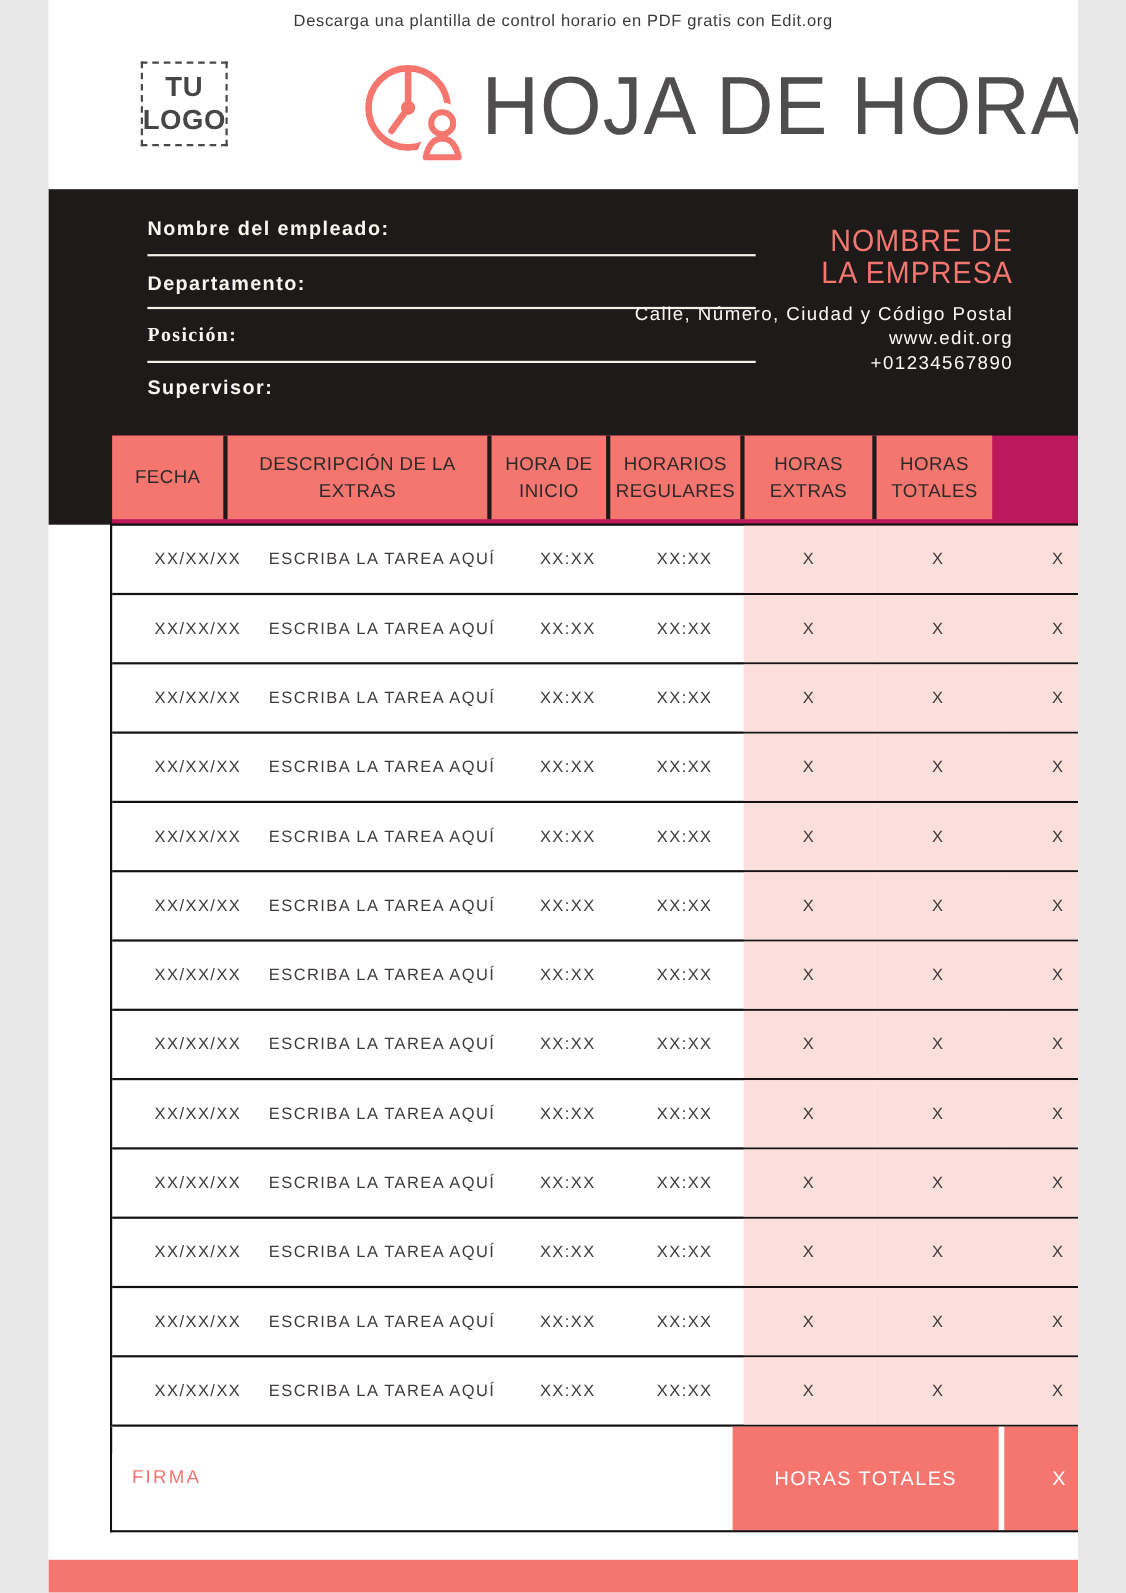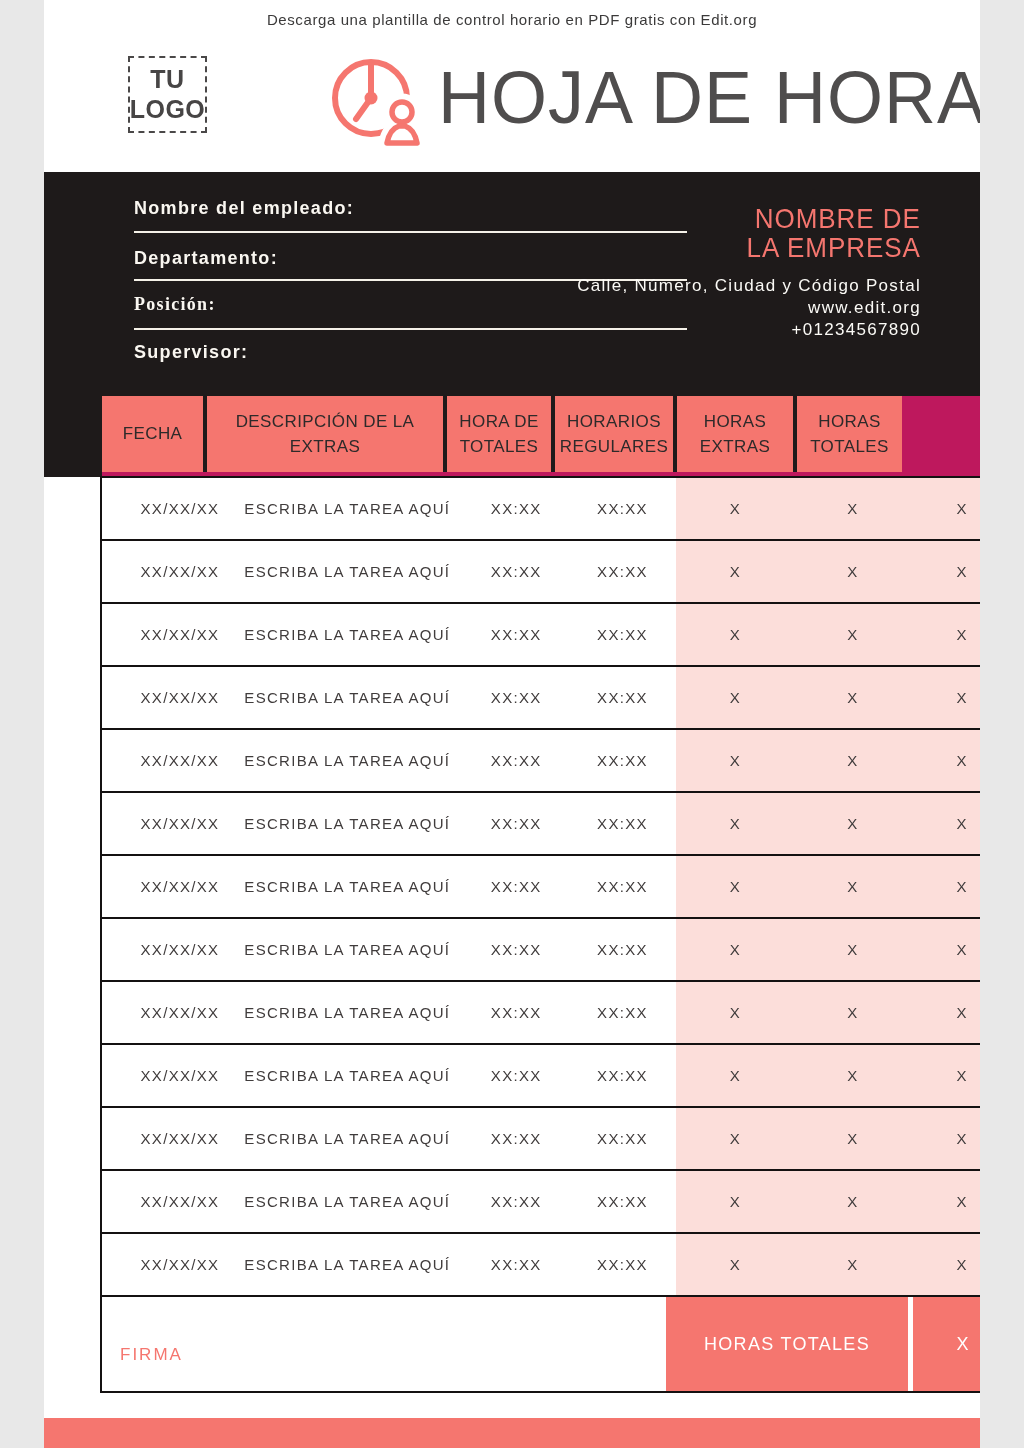--- a/index.html
+++ b/index.html
@@ -49,21 +49,21 @@
   .c0{width:105px}.c1{width:240px}.c2{width:108px}.c3{width:111px}.c4{width:122px}.c5{width:120px}.c6{width:105px}
   .tbody { border:2px solid #141111; border-bottom:none; }
   .trow { display:flex; height:63px; border-bottom:2px solid #141111;padding-left:27px; }
   .cell {
     display:flex; align-items:center; justify-content:center;
     font-size:15px; letter-spacing:1.3px; color:#403c3c;
   }
   .pink { background:#fcdeda; }
   .tfoot { display:flex; height:96px; border:2px solid #141111; border-top:none; }
   .f-sign {
-    width:564px; display:flex; align-items:flex-end; padding:0 14px 26px 18px;
+    width:564px; display:flex; align-items:center; padding:0 14px 26px 18px;
     color:#f5766f; font-size:17px; letter-spacing:2px; background:#fff;margin-top:24px;
   }
   .f-total {
     width:242px; background:#f5766f; color:#ffffff; display:flex; align-items:center;
     justify-content:center; font-size:18px; letter-spacing:1.3px;
   }
   .f-div { width:5px; background:#ffffff; }
   .f-x {
     flex:1; background:#f5766f; color:#ffffff; display:flex; align-items:center;
     justify-content:center; font-size:18px; letter-spacing:1px;
@@ -121,21 +121,21 @@
       <div>Calle, Número, Ciudad y Código Postal</div>
       <div>www.edit.org</div>
       <div>+01234567890</div>
     </div>
   </div>
 
   <div class="sheet-table">
     <div class="thead">
       <div class="th c0">FECHA</div>
       <div class="th c1">DESCRIPCIÓN DE LA EXTRAS</div>
-      <div class="th c2">HORA DE TOTALES</div>
+      <div class="th c2">HORA DE INICIO</div>
       <div class="th c4">HORARIOS REGULARES</div>
       <div class="th c5">HORAS EXTRAS</div>
       <div class="th c6">HORAS TOTALES</div>
     </div>
     <div class="tbody">
         <div class="trow">
           <div class="cell c0">XX/XX/XX</div>
           <div class="cell c1">ESCRIBA LA TAREA AQUÍ</div>
           <div class="cell c2">XX:XX</div>
           <div class="cell c3">XX:XX</div>

